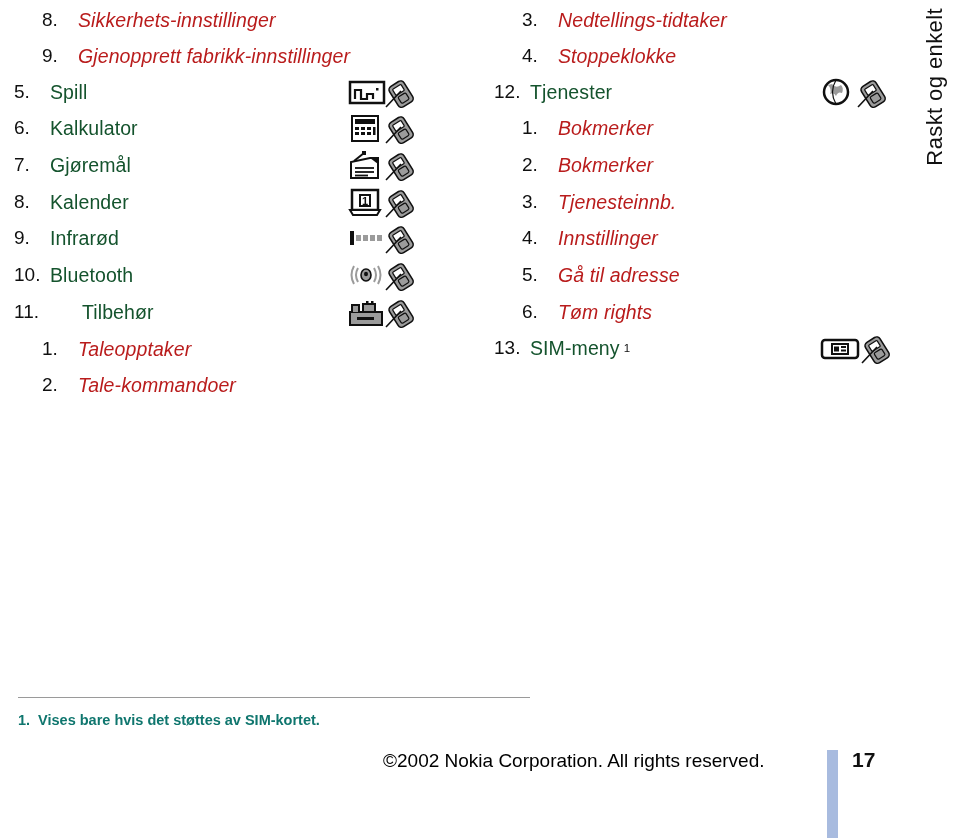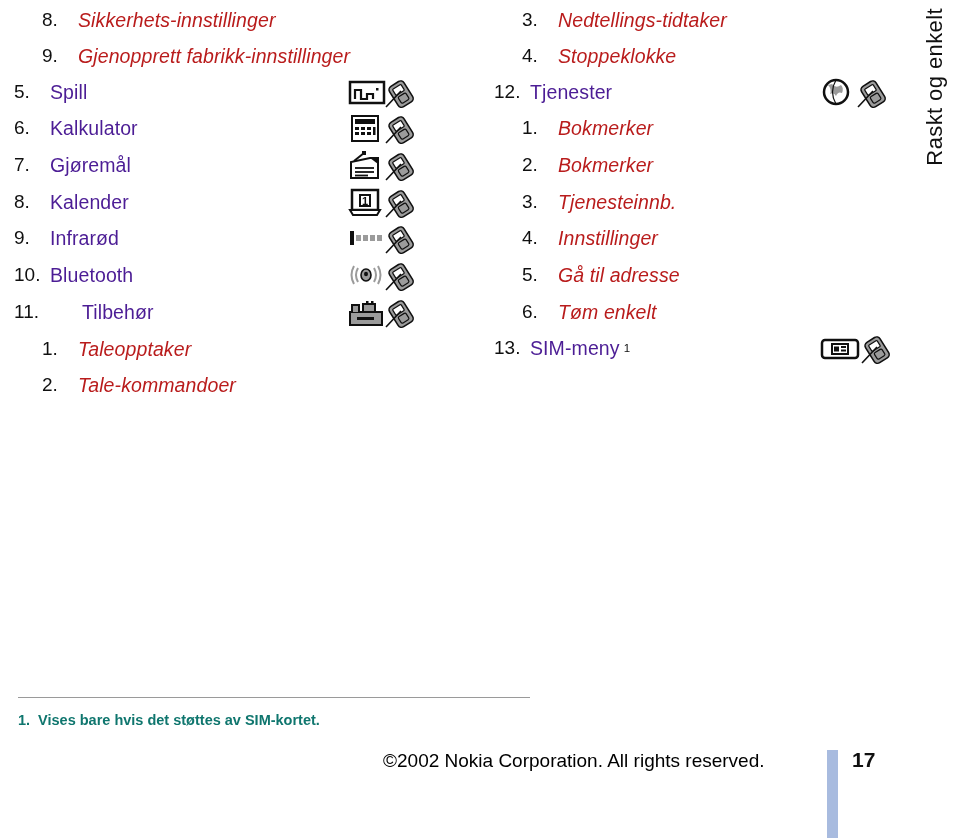--- a/index.html
+++ b/index.html
@@ -47,21 +47,21 @@
     flex: 0 0 auto;
   }
   .label {
     font-size: 19.5px;
     color: #101010;
     margin-left: 2px;
   }
 
   
   .lvl1 .num   { width: 34px; }
-  .lvl1 .label { font-style: normal; color: #4c1d95; letter-spacing: 0.1px; }
+  .lvl1 .label { font-style: normal; color: #14532d; letter-spacing: 0.1px; }
 
   
   .lvl2 { }
   .lvl2 .num   { width: 34px; color: #101010; }
   .lvl2 .label { font-style: italic; color: #b91c1c; letter-spacing: 0.1px; }
 
   .sup {
     font-size: 11.5px;
     vertical-align: super;
     margin-left: 4px;
@@ -222,21 +222,21 @@
       <div class="row lvl2" style="top: 220px; padding-left: 42px;">
         <span class="num">4.</span>
         <span class="label">Innstillinger</span>
       </div>
       <div class="row lvl2" style="top: 257px; padding-left: 42px;">
         <span class="num">5.</span>
         <span class="label">Gå til adresse</span>
       </div>
       <div class="row lvl2" style="top: 294px; padding-left: 42px;">
         <span class="num">6.</span>
-        <span class="label">Tøm enkelt</span>
+        <span class="label">Tøm rights</span>
       </div>
       <div class="row lvl1" style="top: 330px; padding-left: 14px;">
         <span class="num">13.</span>
         <span class="label">SIM-meny</span>
         <span class="sup">1</span>
       </div>
     </div>
 
   <div id="icon-layer">
       <div class="iconcell" style="left: 348px; top: 77px;">

